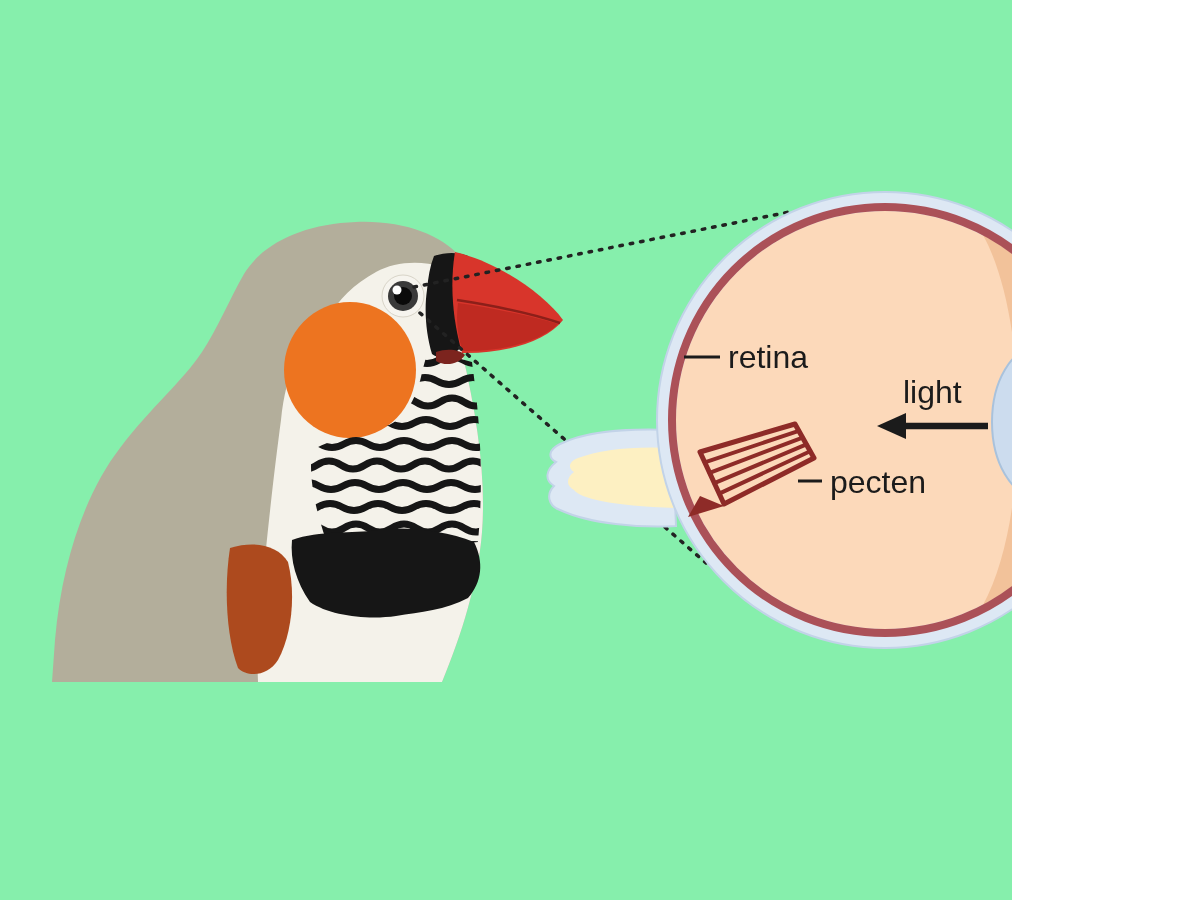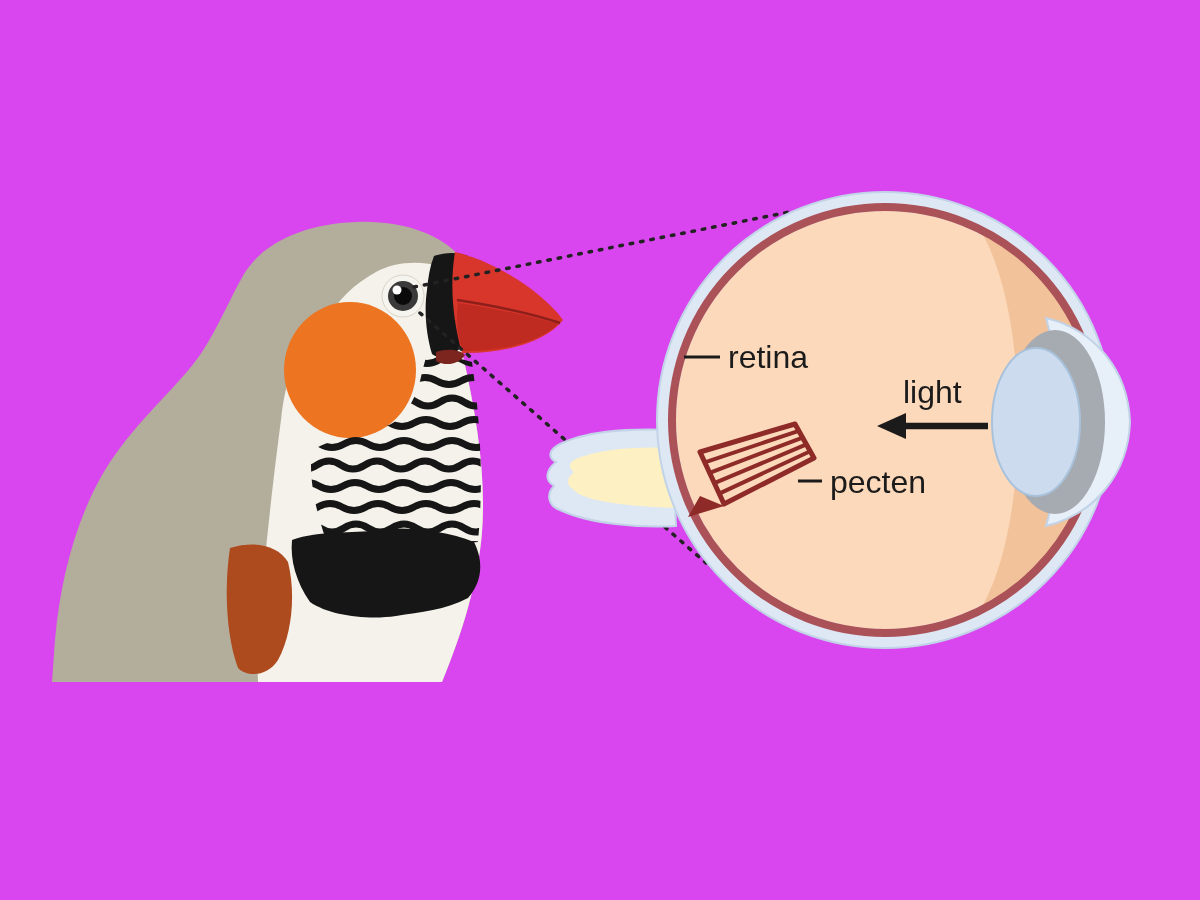--- a/index.html
+++ b/index.html
@@ -5,23 +5,23 @@
   html, body {
     margin: 0;
     padding: 0;
     background: #ffffff;
     width: 100%;
     height: 100%;
     font-family: "Liberation Sans", sans-serif;
   }
   .canvas {
     position: relative;
-    width: 1200px;
+    width: 1012px;
     height: 900px;
-    background: #d946ef;
+    background: #86efac;
     overflow: hidden;
   }
   svg { display: block; }
   text.diagram-label {
     font-family: "Liberation Sans", sans-serif;
     font-size: 32px;
     fill: var(--text, #1b1b1b);
   }
 </style>
 </head>

